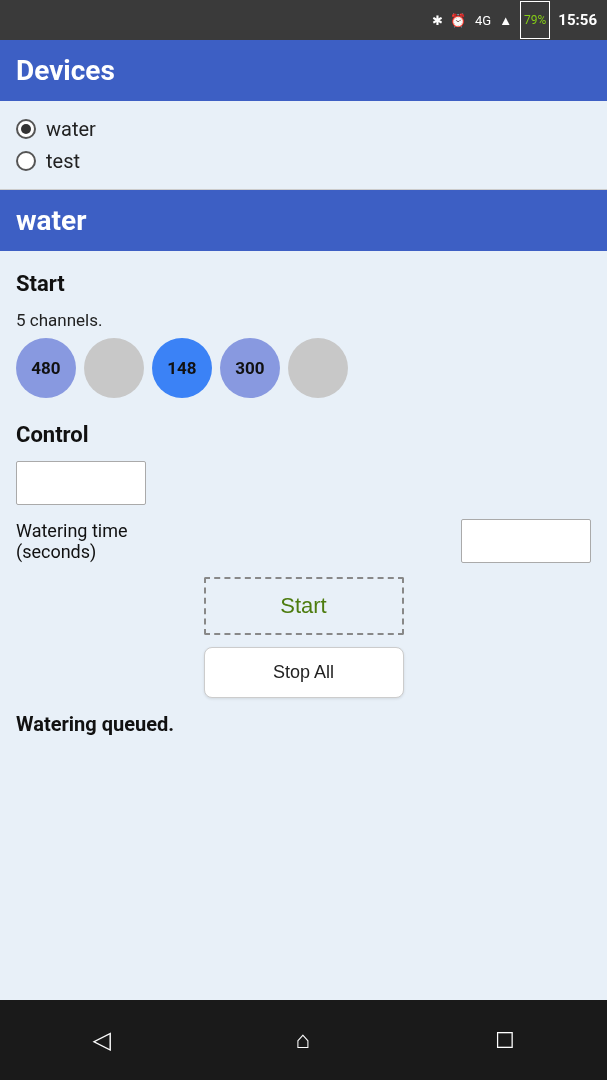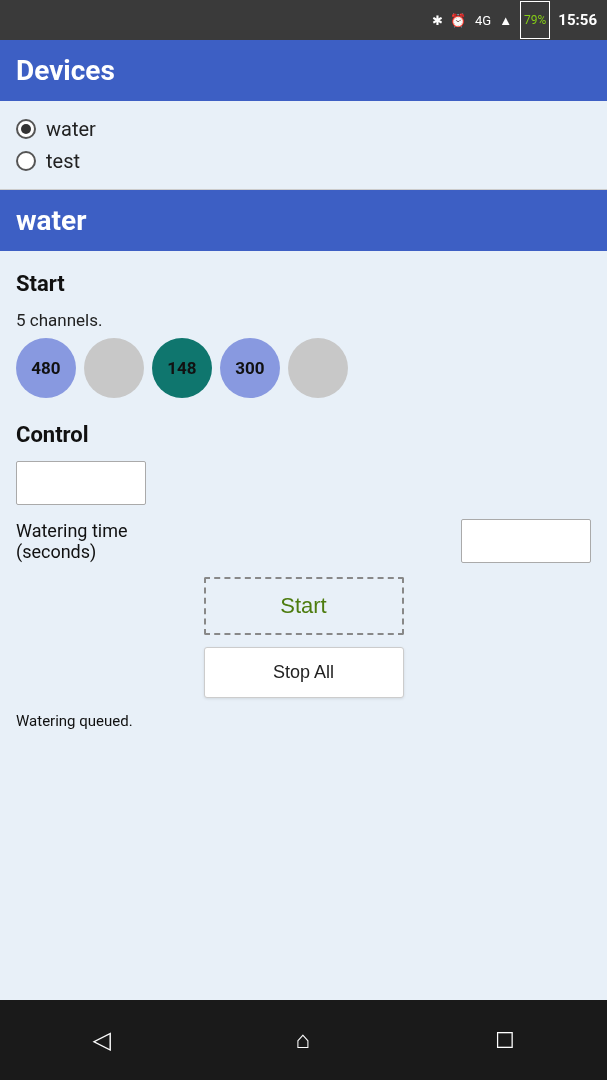--- a/index.html
+++ b/index.html
@@ -154,21 +154,21 @@
       font-size: 17px;
       font-weight: bold;
       color: #111;
     }
 
     .bubble-blue {
       background: #8899e0;
     }
 
     .bubble-green {
-      background: #0f766e;
+      background: #3b82f6;
     }
 
     .bubble-gray {
       background: #c8c8c8;
     }
 
     
     #control-section {
       margin-bottom: 16px;
     }
@@ -212,32 +212,33 @@
     }
 
     .btn-stop-all {
       display: block;
       width: 200px;
       margin: 0 auto 14px auto;
       padding: 14px 0;
       text-align: center;
       background: #fff;
       border: 1.5px solid #ccc;
-      border-radius: 3px;
+      border-radius: 8px;
       font-size: 18px;
       color: #222;
       cursor: pointer;
       box-shadow: 0 1px 3px rgba(0,0,0,0.1);
     }
 
     .watering-status {
-      font-size: 15px;
+      font-size: 20px;
       color: #111;
       text-align: left;
       margin-top: 12px;
+      font-weight: bold;
     }
 
     
     #nav-bar {
       width: 100%;
       height: 80px;
       background: #1a1a1a;
       display: flex;
       align-items: center;
       justify-content: space-around;

